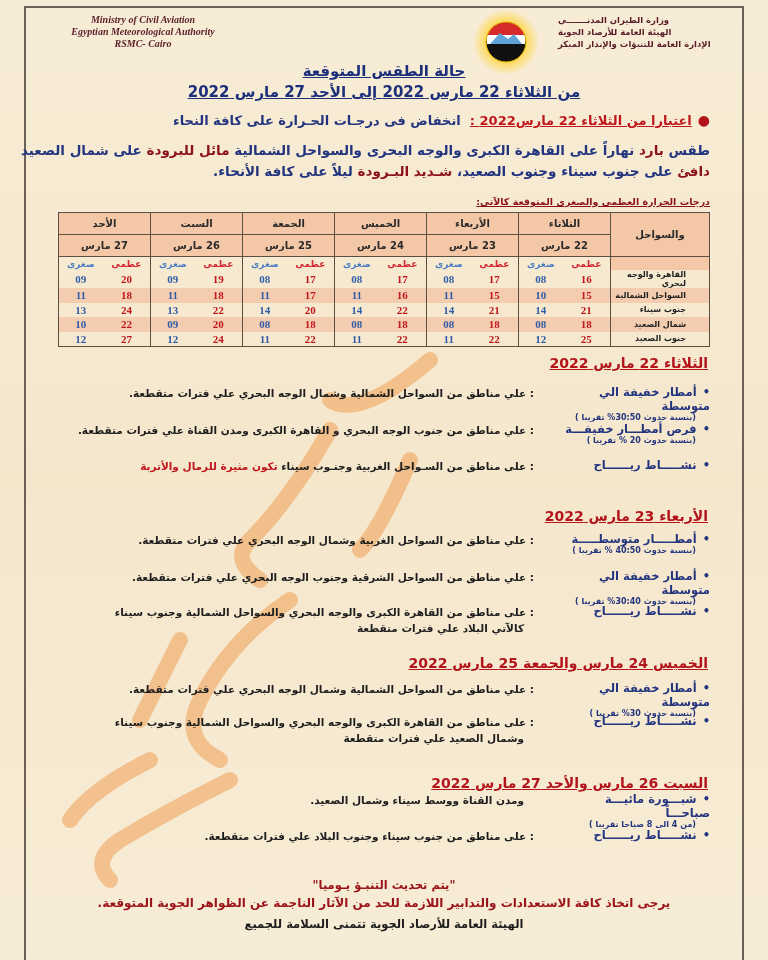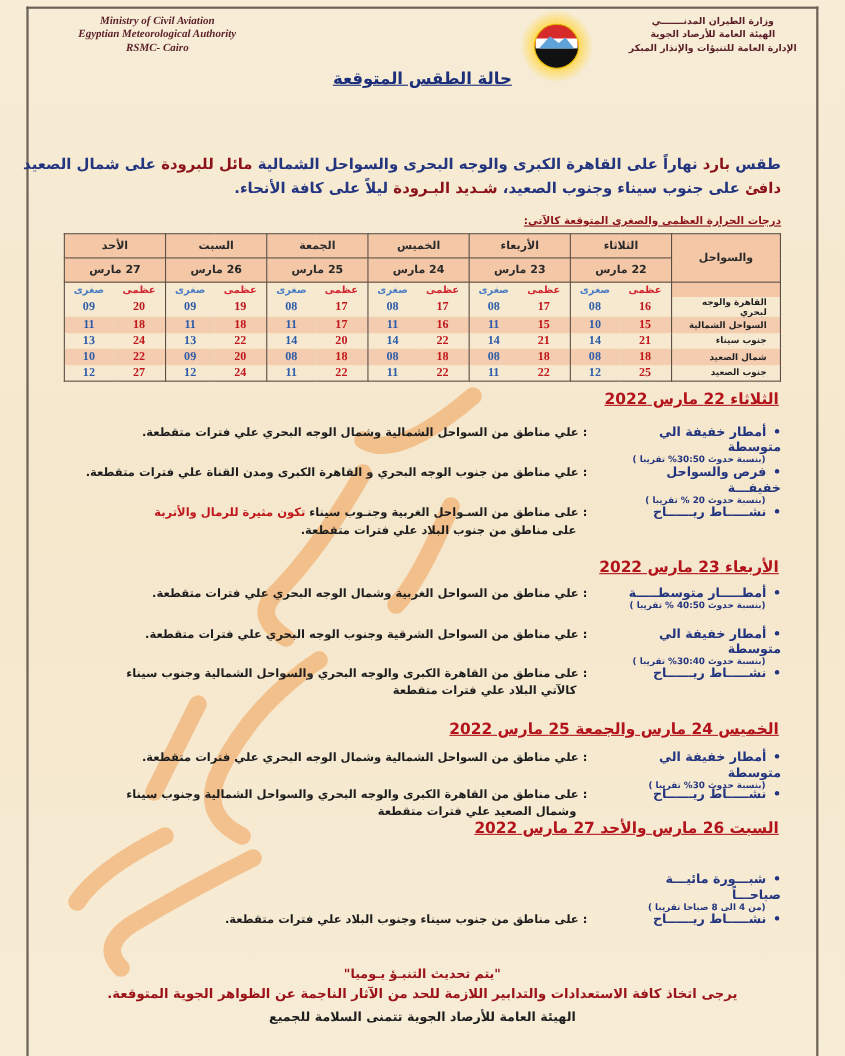--- a/index.html
+++ b/index.html
@@ -1,21 +1,21 @@
 <!DOCTYPE html>
 <html><head>
 <meta charset="utf-8">
 <style>
   html,body{margin:0;padding:0;}
   body{width:768px;height:960px;overflow:hidden;background:#f6ead2;font-family:"DejaVu Sans","Liberation Sans",sans-serif;position:relative;}
   .page{position:absolute;left:0;top:0;width:768px;height:960px;background:linear-gradient(180deg,#f7ecd6 0%,#f5e7cc 50%,#f7ecd6 100%);}
   .frame{position:absolute;left:24px;top:6px;width:720px;height:960px;border:2px solid #6b6157;border-bottom:none;box-sizing:border-box;}
   .watermark{position:absolute;left:30px;top:340px;width:460px;height:560px;pointer-events:none;opacity:0.55;}
   .hdr-en{position:absolute;left:58px;top:14px;width:170px;text-align:center;font-family:"Liberation Serif",serif;font-style:italic;font-weight:bold;font-size:10px;line-height:12px;color:#5a1e28;}
-  .hdr-ar{position:absolute;right:30px;top:14px;width:180px;text-align:center;direction:rtl;font-size:8.5px;line-height:12px;color:#5a1e28;font-weight:bold;}
+  .hdr-ar{position:absolute;right:30px;top:14px;width:180px;text-align:left;direction:rtl;font-size:8.5px;line-height:12px;color:#5a1e28;font-weight:bold;}
   .logo{position:absolute;left:468px;top:8px;width:76px;height:66px;}
   .title{position:absolute;left:0;width:768px;text-align:center;direction:rtl;color:#1c2f7a;font-weight:bold;text-decoration:underline;}
   .t1{top:62px;font-size:15px;}
   .t2{top:83px;font-size:15px;}
   .rtl{direction:rtl;text-align:right;}
   .line{position:absolute;right:58px;font-weight:bold;}
   .bullet-red{color:#b3141b;font-size:14px;margin-left:6px;}
   .red{color:#c0171c;}
   .darkred{color:#8c1219;}
   .navy{color:#24357f;}
@@ -25,21 +25,21 @@
   .thead th{background:#f4c7a6;border:1px solid #5b4f44;color:#2a2a2a;font-size:10px;height:21px;}
   .thead th.region-h{width:98px;}
   .vcell{border-left:1px solid #5b4f44;border-right:1px solid #5b4f44;}
   .sub td{font-size:9px;height:13px;}
   .sub .mx{color:#d2262e;}
   .sub .mn{color:#4a7cc4;}
   .row td{height:14.5px;font-size:11px;font-family:"Liberation Serif",serif;}
   .row.alt td{background:#f4cdb0;}
   .row .mx{color:#c0171c;}
   .row .mn{color:#2f5ca8;}
-  .row .rg{font-family:"DejaVu Sans",sans-serif;font-size:8px;color:#222;text-align:right;padding-right:12px;}
+  .row .rg{font-family:"DejaVu Sans",sans-serif;font-size:8px;color:#222;text-align:right;padding-right:23px;}
   .sec-title{position:absolute;right:60px;color:#b3141b;font-weight:bold;font-size:14px;text-decoration:underline;direction:rtl;}
   .item{position:absolute;right:58px;width:650px;height:auto;direction:rtl;}
   .item .lhs{position:absolute;right:0;width:150px;text-align:right;}
   .item .lhs .lab{color:#24357f;font-weight:bold;font-size:11.5px;text-align:right;}
   .item .lhs .lab::before{content:"•";margin-left:6px;}
   .item .lhs .note{color:#24357f;font-weight:bold;font-size:8px;margin-right:14px;}
   .item .rhs{position:absolute;right:176px;width:480px;text-align:right;color:#1d1d1d;font-weight:bold;font-size:10.5px;line-height:16px;}
   .footer{position:absolute;left:0;width:768px;text-align:center;direction:rtl;font-weight:bold;}
 </style>
 </head>
@@ -81,21 +81,25 @@
     <circle cx="38" cy="34" r="20" fill="none" stroke="#e8b800" stroke-width="1"></circle>
   </svg>
 
   <div class="hdr-ar">
     <div>وزارة الطيران المدنـــــــي</div>
     <div>الهيئة العامة للأرصاد الجوية</div>
     <div>الإدارة العامة للتنبؤات والإنذار المبكر</div>
   </div>
 
   <div class="title t1">حالة الطقس المتوقعة</div>
-
+  <div class="title t2">من  الثلاثاء  22 مارس 2022  إلى  الأحد 27 مارس 2022</div>
+
+  <div class="line rtl" style="top:112px;font-size:13px;">
+    <span class="bullet-red">●</span><span class="red" style="text-decoration:underline;">اعتبارا من الثلاثاء 22 مارس2022 :</span>&nbsp;&nbsp;<span class="navy">انخفاض فى درجـات الحـرارة على  كافة النحاء</span>
+  </div>
 
   <div class="line rtl" style="top:142px;font-size:13.5px;">
     <span class="navy">طقس </span><span class="darkred">بارد </span><span class="navy"> نهاراً على القاهرة الكبرى والوجه البحرى والسواحل الشمالية </span><span class="darkred">مائل للبرودة </span><span class="navy">على شمال الصعيد</span>
   </div>
   <div class="line rtl" style="top:163px;font-size:13.5px;">
     <span class="darkred">دافئ </span><span class="navy">على جنوب سيناء وجنوب الصعيد، </span><span class="darkred">شـديد البـرودة </span><span class="navy">ليلاً على كافة الأنحاء.</span>
   </div>
 
   <div class="line rtl darkred" style="top:196px;font-size:9.5px;text-decoration:underline;">درجات الحرارة العظمى  والصغرى المتوقعة كالآتي:</div>
 
@@ -221,34 +225,33 @@
         <div class="lhs">
           <div class="lab">أمطار خفيفة الي متوسطة</div>
           <div class="note">(بنسبة حدوث 30:50% تقريبا )</div>
         </div>
         <div class="rhs">
           <div><span>: علي مناطق من السواحل الشمالية وشمال الوجه البحري علي فترات متقطعة.</span></div>
         </div>
       </div>
       <div class="item" style="top: 422px;">
         <div class="lhs">
-          <div class="lab">فرص والسواحل خفيفـــة</div>
+          <div class="lab">فرص أمطـــار خفيفـــة</div>
           <div class="note">(بنسبة حدوث 20 % تقريبا )</div>
         </div>
         <div class="rhs">
           <div><span>:  علي مناطق من جنوب الوجه البحري و القاهرة الكبرى ومدن القناة علي فترات متقطعة.</span></div>
         </div>
       </div>
       <div class="item" style="top: 458px;">
         <div class="lhs">
           <div class="lab">نشـــــاط ريــــــاح</div>
         </div>
         <div class="rhs">
           <div><span>: على مناطق من السـواحل الغربية وجنـوب سيناء </span><span style="color: rgb(192, 23, 28);">تكون مثيرة للرمال والأتربة</span></div>
-          <div style="padding-right: 10px;">على مناطق من جنوب البلاد علي فترات متقطعة.</div>
         </div>
       </div>
       <div class="sec-title" style="top: 508px;">الأربعاء 23 مارس 2022</div>
       <div class="item" style="top: 532px;">
         <div class="lhs">
           <div class="lab">أمطـــــار متوسطـــــة</div>
           <div class="note">(بنسبة حدوث 40:50 % تقريبا )</div>
         </div>
         <div class="rhs">
           <div><span>: علي مناطق من السواحل  الغربية وشمال الوجه البحري علي فترات متقطعة.</span></div>
@@ -284,27 +287,28 @@
       </div>
       <div class="item" style="top: 714px;">
         <div class="lhs">
           <div class="lab">نشـــــاط ريــــــاح</div>
         </div>
         <div class="rhs">
           <div><span>: على مناطق من القاهرة الكبرى والوجه البحري والسواحل الشمالية وجنوب سيناء</span></div>
           <div style="padding-right: 10px;">وشمال الصعيد علي فترات متقطعة</div>
         </div>
       </div>
-      <div class="sec-title" style="top: 745px;">السبت 26 مارس والأحد 27 مارس  2022</div>
+      <div class="sec-title" style="top: 775px;">السبت 26 مارس والأحد 27 مارس  2022</div>
       <div class="item" style="top: 792px;">
         <div class="lhs">
           <div class="lab">شبـــورة مائيـــة صباحـــاً</div>
           <div class="note">(من 4 الى 8 صباحا تقريبا )</div>
         </div>
         <div class="rhs">
+          <div style="padding-right: 10px;">ومدن القناة ووسط سيناء وشمال الصعيد.</div>
         </div>
       </div>
       <div class="item" style="top: 828px;">
         <div class="lhs">
           <div class="lab">نشـــــاط ريــــــاح</div>
         </div>
         <div class="rhs">
           <div><span>: على مناطق من جنوب سيناء وجنوب البلاد علي فترات متقطعة.</span></div>
         </div>
       </div>

